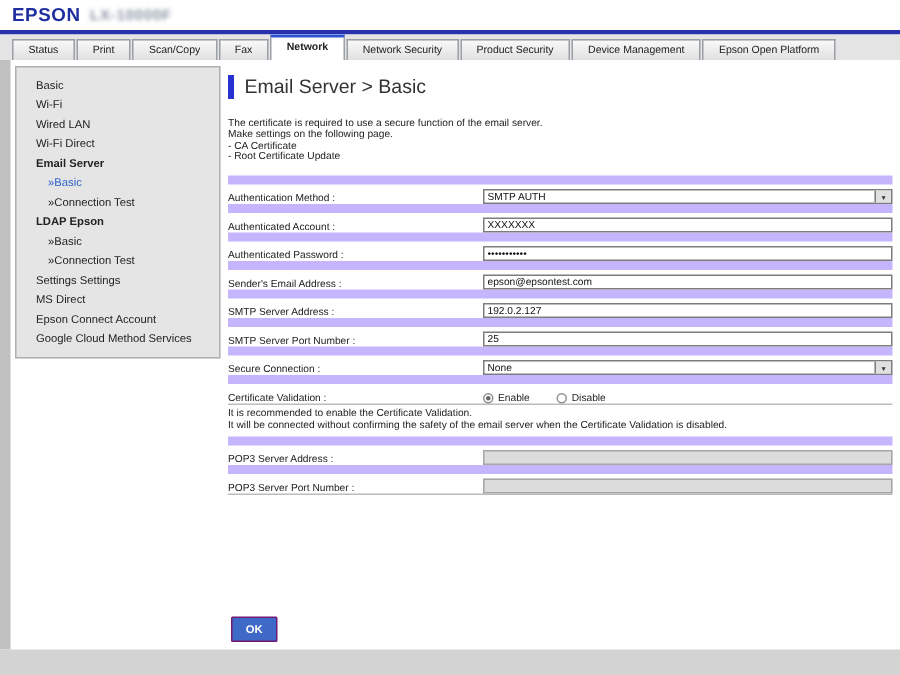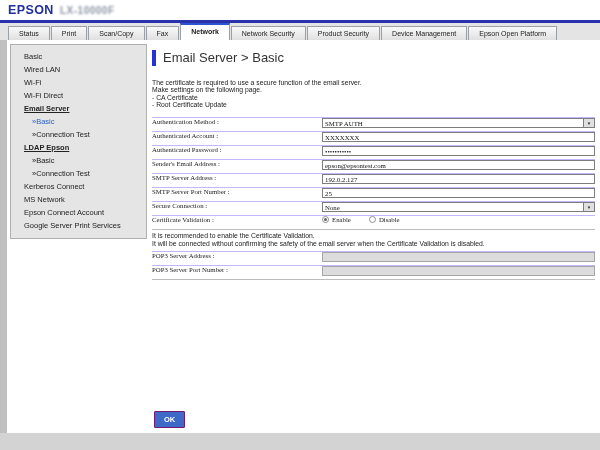--- a/index.html
+++ b/index.html
@@ -17,32 +17,32 @@
   .tab{height:14px;line-height:13px;font-size:7px;color:#222;padding:0 10px;background:linear-gradient(#f9f9f9,#e0e0e0);border:1px solid #9aa0a6;border-bottom:none;margin-right:1px;box-sizing:border-box;white-space:nowrap;cursor:pointer;}
   .tab.active{height:17px;line-height:14px;background:#fff;border-top:2.5px solid #2d55cf;font-weight:bold;}
 
   
   .left-strip{position:absolute;left:0;top:40px;width:7px;height:393px;background:#c0c0c0;}
   .bottom-strip{position:absolute;left:0;top:433px;width:600px;height:17px;background:#d3d3d3;}
 
   
   .sidebar{position:absolute;left:10px;top:44px;width:137px;background:#e5e5e5;border:1px solid #b0b0b0;padding:5px 0 6px;box-sizing:border-box;}
   .snav{font-size:7.5px;color:#222;padding:2px 2px 2px 13px;cursor:pointer;white-space:nowrap;}
-  .snav.section{font-weight:bold;text-decoration:underline;}
+  .snav.section{font-weight:bold;}
   .snav.sub{padding-left:21px;}
   .snav.selected{color:#2d62c8;}
 
   
   .main{position:absolute;left:152px;top:50px;right:5px;}
   .title-row{display:flex;align-items:flex-start;height:16px;}
   .tbar{width:4px;height:16px;background:#2733d0;}
   .page-title{margin-left:7px;font-size:13px;color:#333;}
   .intro{margin-top:13px;font-size:6.8px;line-height:1.07;color:#222;}
   .formtable{margin-top:9px;border-bottom:1px solid #bcbcbc;}
-  .frow{display:flex;align-items:flex-start;height:13px;border-top:1px solid #c4b5fd;font-family:Liberation Serif, serif;}
+  .frow{display:flex;align-items:flex-end;height:13px;border-top:6px solid #c4b5fd;}
   .flabel{width:170px;font-size:6.8px;color:#222;flex-shrink:0;white-space:nowrap;}
   .fwrap{flex:1;display:flex;align-items:center;}
   .tfield{width:100%;height:10px;border:1px solid #7d7d7d;font-size:6.8px;padding:0 2px;box-sizing:border-box;font-family:inherit;color:#111;background:#fff;}
   .tfield.disabled{background:#dcdcdc;border-color:#a6a6a6;}
   .selectbox{width:100%;height:10px;border:1px solid #7d7d7d;display:flex;align-items:stretch;background:#fff;box-sizing:border-box;cursor:pointer;}
   .selval{flex:1;font-size:6.8px;padding-left:2px;color:#111;display:flex;align-items:center;}
   .ddbtn{width:10px;background:#e0e0e0;border-left:1px solid #7d7d7d;display:flex;align-items:center;justify-content:center;font-size:4.5px;color:#333;}
   .radio{width:7px;height:7px;border:1px solid #8f8f8f;border-radius:50%;background:#fff;display:inline-flex;align-items:center;justify-content:center;box-sizing:border-box;cursor:pointer;flex-shrink:0;}
   .radio.sel::after{content:"";width:3px;height:3px;border-radius:50%;background:#666;}
   .rlabel{font-size:6.8px;margin:0 18px 0 3px;color:#222;}
@@ -70,33 +70,33 @@
     <div class="tab">Network Security</div>
     <div class="tab">Product Security</div>
     <div class="tab">Device Management</div>
     <div class="tab">Epson Open Platform</div>
   </div>
 
   <div class="left-strip"></div>
 
   <div class="sidebar">
     <div class="snav">Basic</div>
+    <div class="snav">Wi-Fi</div>
     <div class="snav">Wired LAN</div>
-    <div class="snav">Wi-Fi</div>
     <div class="snav">Wi-Fi Direct</div>
     <div class="snav section">Email Server</div>
     <div class="snav sub selected">»Basic</div>
     <div class="snav sub">»Connection Test</div>
     <div class="snav section">LDAP Epson</div>
     <div class="snav sub">»Basic</div>
     <div class="snav sub">»Connection Test</div>
-    <div class="snav">Kerberos Connect</div>
-    <div class="snav">MS Network</div>
+    <div class="snav">Settings Settings</div>
+    <div class="snav">MS Direct</div>
     <div class="snav">Epson Connect Account</div>
-    <div class="snav">Google Server Print Services</div>
+    <div class="snav">Google Cloud Method Services</div>
   </div>
 
   <div class="main">
     <div class="title-row">
       <div class="tbar"></div>
       <div class="page-title">Email Server &gt; Basic</div>
     </div>
 
     <div class="intro">
       <div>The certificate is required to use a secure function of the email server.</div>

